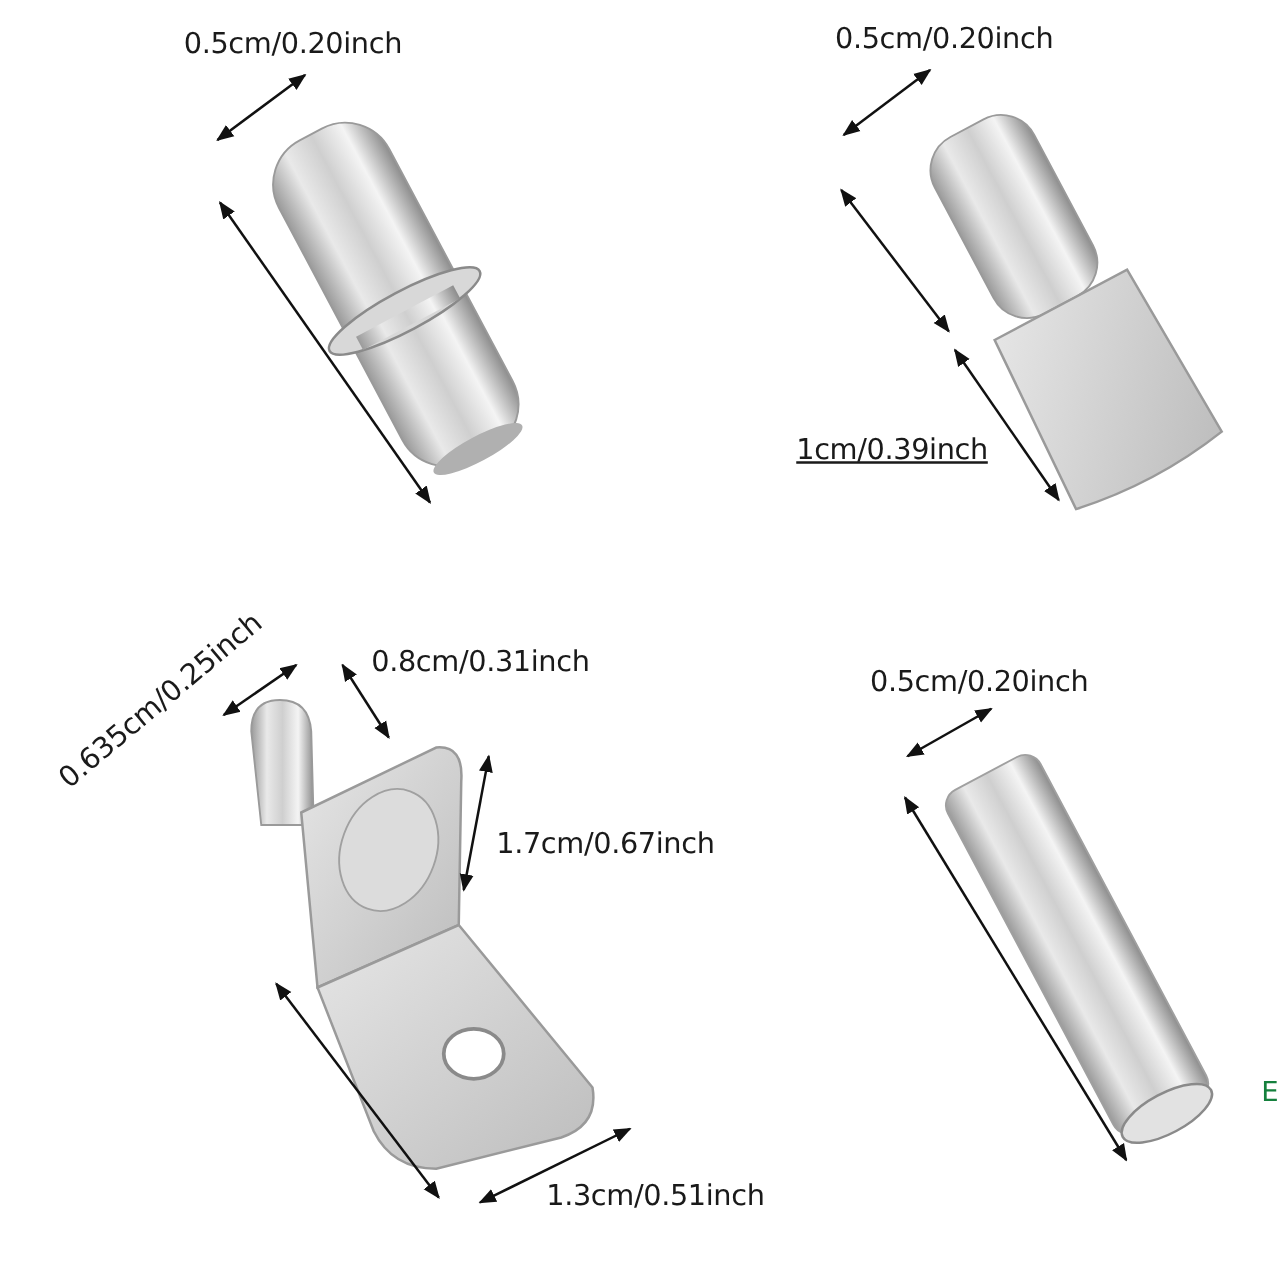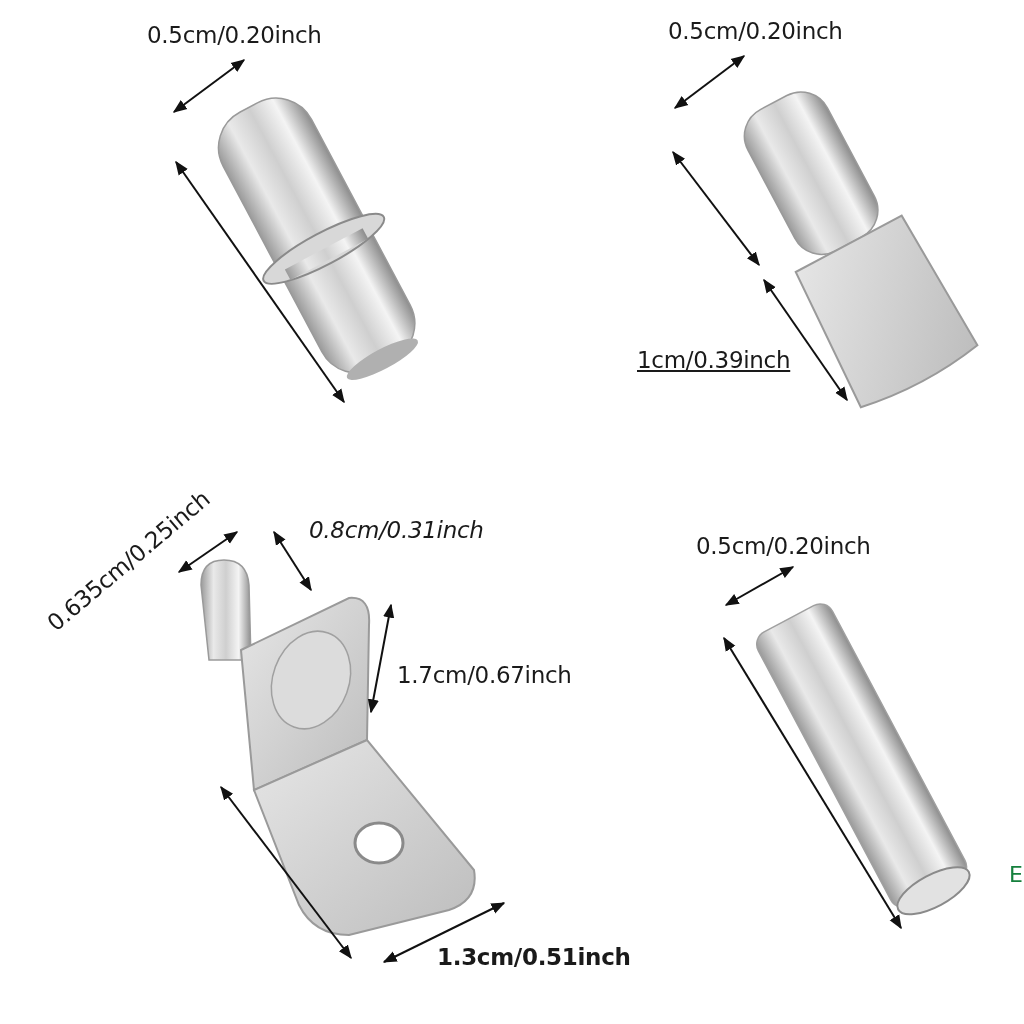--- a/index.html
+++ b/index.html
@@ -76,20 +76,20 @@
       <line x1="705" y1="638" x2="882" y2="928" stroke="#111" stroke-width="2" marker-start="url(#ah)" marker-end="url(#ah)"></line>
     </g>
   </svg>
 
   <div class="label" style="left:128px; top:22px;">0.5cm/0.20inch</div>
 
   <div class="label" style="left:649px; top:18px;">0.5cm/0.20inch</div>
   <div class="label" style="left:618px; top:347px;text-decoration:underline;">1cm/0.39inch</div>
 
   <div class="label rot" style="left:40px; top:610px; transform: rotate(-40deg);">0.635cm/0.25inch</div>
-  <div class="label" style="left:290px; top:517px;font-style:italic;">0.8cm/0.31inch</div>
+  <div class="label" style="left:278px; top:517px;">0.8cm/0.31inch</div>
   <div class="label" style="left:378px; top:662px;">1.7cm/0.67inch</div>
-  <div class="label" style="left:418px; top:944px;font-weight:bold;">1.3cm/0.51inch</div>
+  <div class="label" style="left:418px; top:944px;">1.3cm/0.51inch</div>
 
   <div class="label" style="left:677px; top:533px;">0.5cm/0.20inch</div>
 
   <div class="watermark">E2</div>
 </div>
 
 </body></html>

